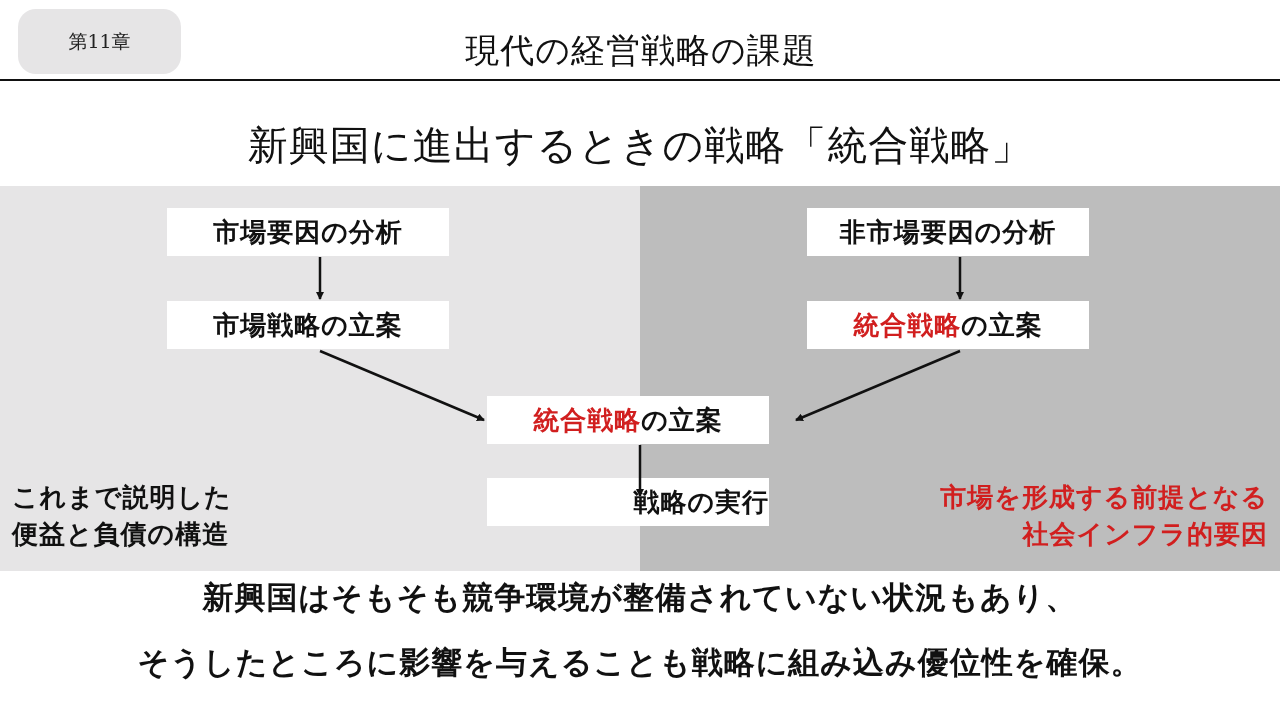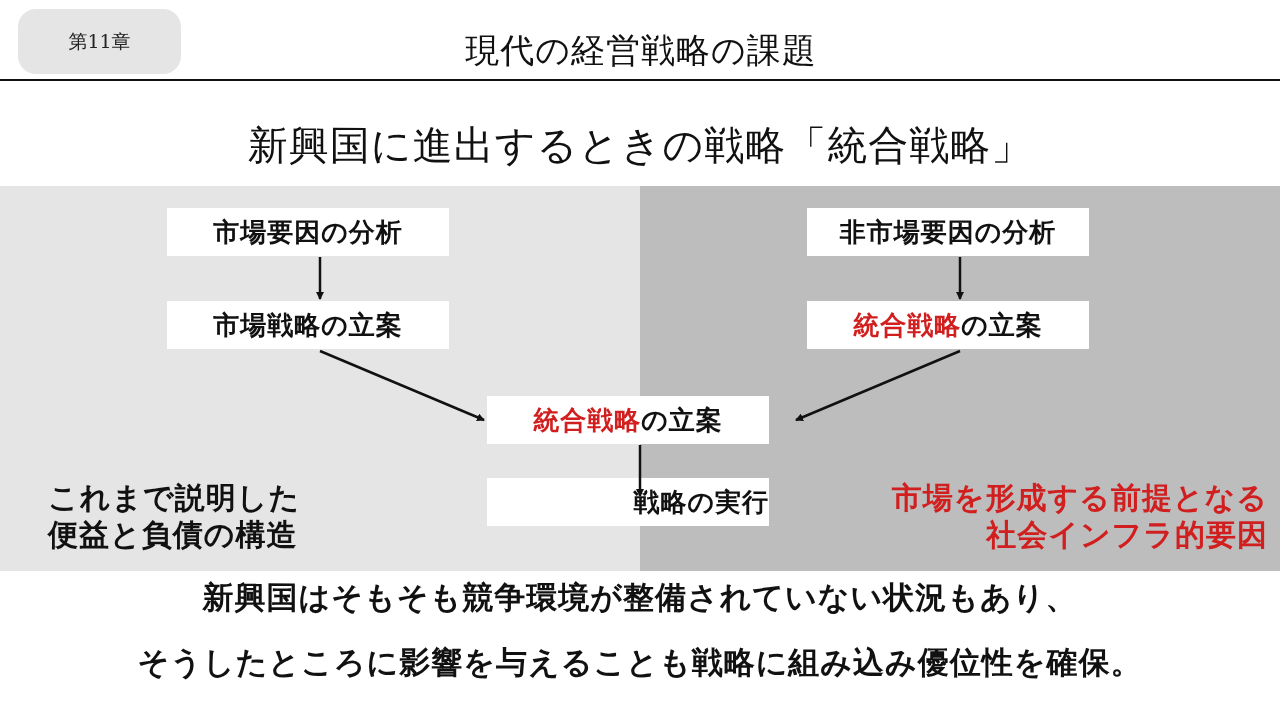--- a/index.html
+++ b/index.html
@@ -29,21 +29,21 @@
     .panel-right { left: 640px; width: 640px; background: #bdbdbd; }
 
     .box {
       position: absolute; width: 282px; height: 48px; background: #ffffff;
       display: flex; align-items: center; justify-content: center;
       font-size: 26px; font-weight: bold; color: #111; letter-spacing: 1px;
     }
     .red { color: #d11f1f; }
 
     .note {
-      position: absolute; font-size: 30px; font-weight: bold; line-height: 37px; letter-spacing: 1px; margin-left: 36px;
+      position: absolute; font-size: 26px; font-weight: bold; line-height: 37px; letter-spacing: 1px;
     }
     .note-left { left: 12px; top: 479px; color: #111; text-align: left; }
     .note-right { right: 12px; top: 479px; color: #d11f1f; text-align: right; }
 
     .arrows { position: absolute; left: 0; top: 0; width: 1280px; height: 720px; pointer-events: none; }
 
     .body-line {
       position: absolute; left: 0; width: 1280px; text-align: center;
       font-size: 31px; letter-spacing: 1px; color: #111; font-weight: bold;
     }

